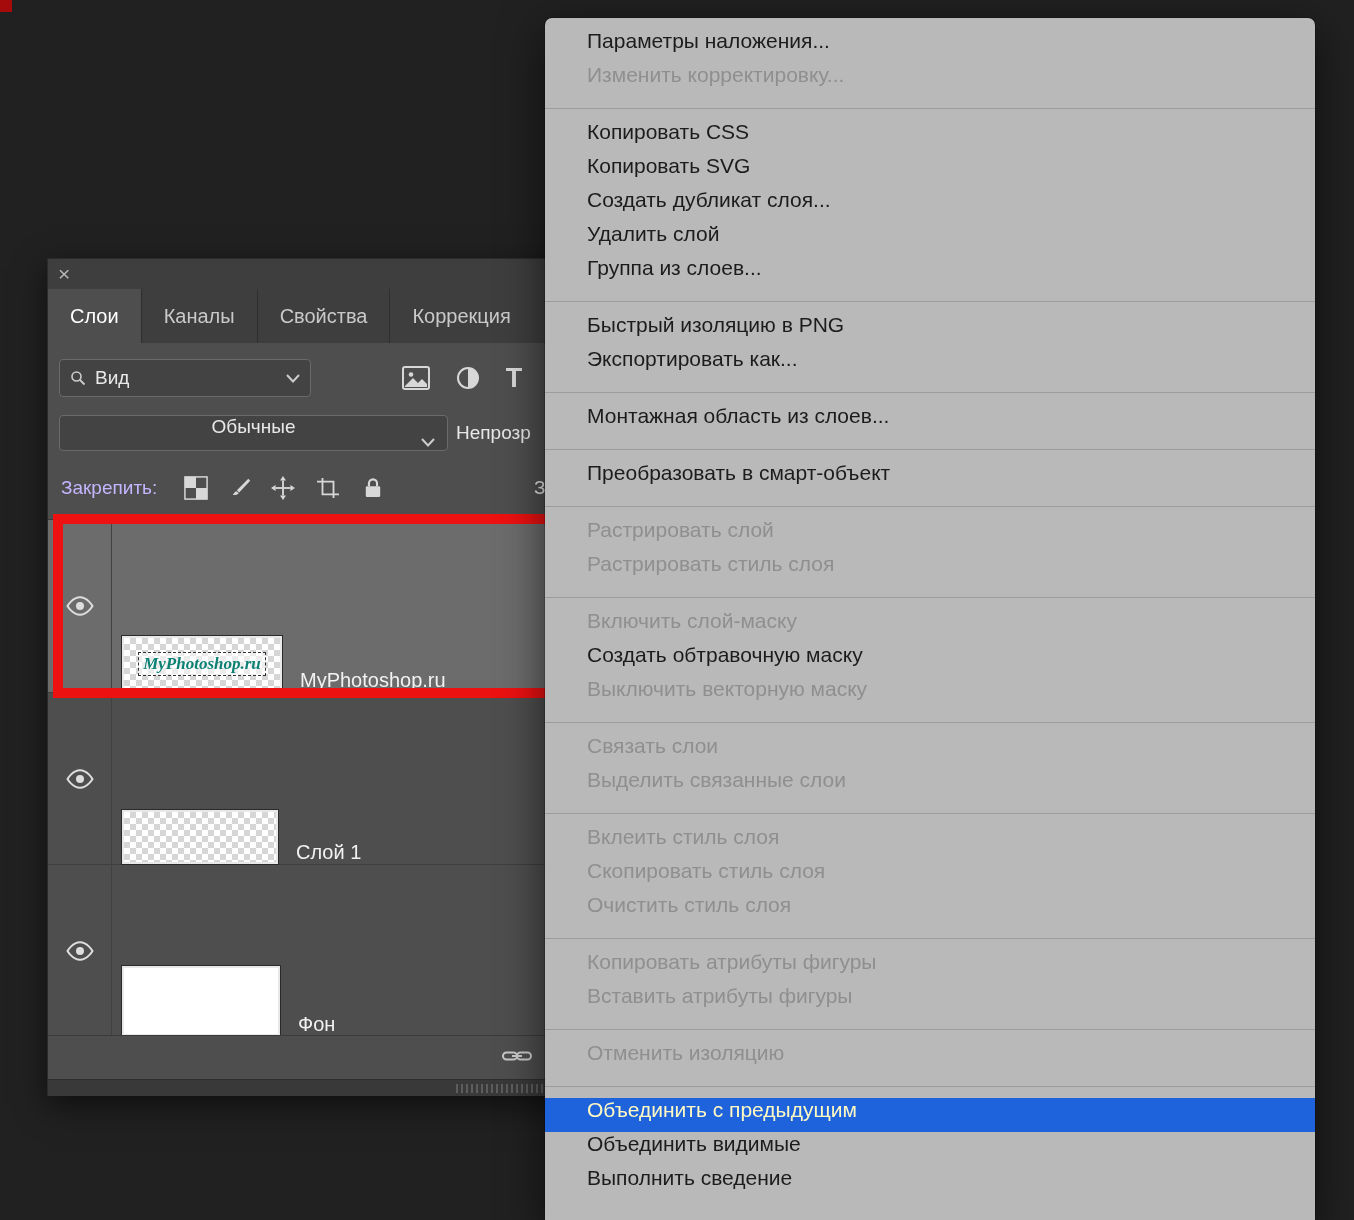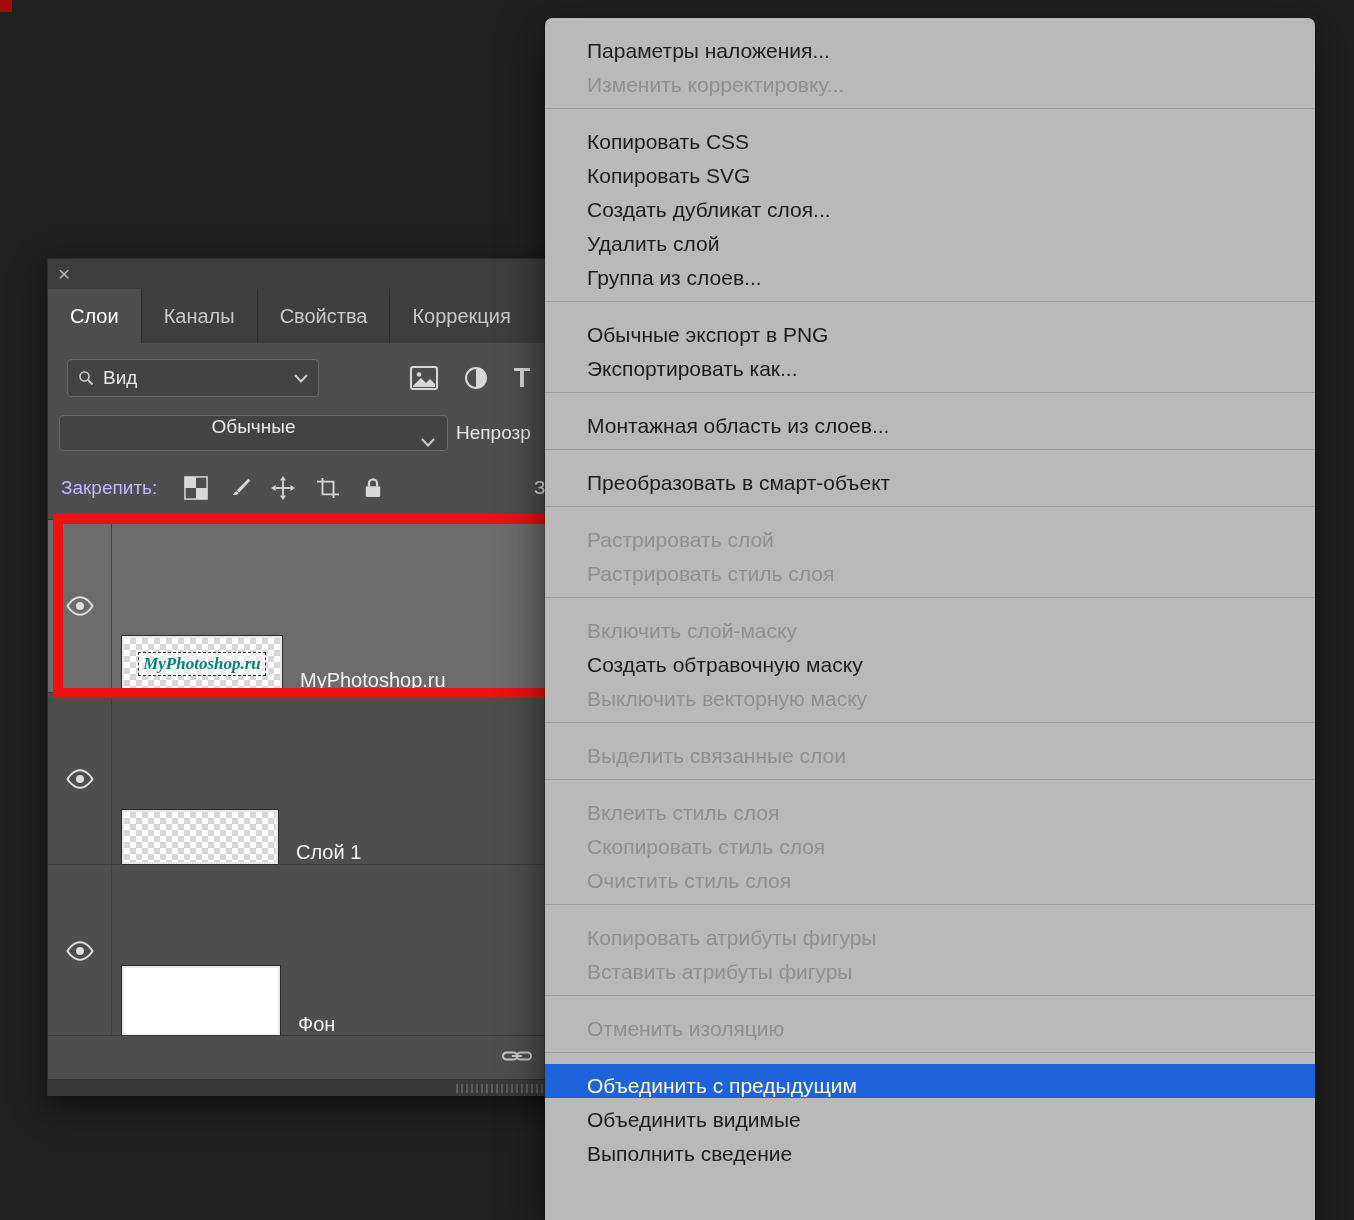--- a/index.html
+++ b/index.html
@@ -29,21 +29,21 @@
     position:absolute;left:10px;top:1px;font-size:21px;color:#b9b9b9;
     line-height:28px;cursor:default;
   }
   .tabs{display:flex;height:54px;background:#3e3e3e;}
   .tab{
     padding:0 22px;line-height:54px;font-size:20px;color:#c9c9c9;white-space:nowrap;
   }
   .tab + .tab{border-left:1px solid rgba(0,0,0,.25);}
   .tab.active{background:var(--panel-bg);color:#ffffff;}
 
-  .filter-row{position:absolute;left:8px;top:100px;width:100%;height:38px;}
+  .filter-row{position:absolute;left:0;top:100px;width:100%;height:38px;}
   .kind-select{
     position:absolute;left:11px;top:0;width:252px;height:38px;
     background:#434343;border:1px solid #6a6a6a;border-radius:4px;
     display:flex;align-items:center;gap:9px;padding:0 10px;
     color:#e8e8e8;font-size:19px;
   }
   .kind-select .chev{margin-left:auto;}
   .icon-btn{position:absolute;top:4px;width:32px;height:30px;display:flex;align-items:center;justify-content:center;}
   .icon-btn.img{left:352px;}
   .icon-btn.half{left:404px;}
@@ -114,21 +114,21 @@
     background:repeating-linear-gradient(90deg,#5d5d5d 0 2px,transparent 2px 5px);
   }
 
   
   .context-menu{
     position:absolute;left:545px;top:18px;width:770px;height:1210px;
     background:var(--menu-bg);border-radius:7px;z-index:10;
     box-shadow:0 12px 45px rgba(0,0,0,.6),0 0 0 1px rgba(0,0,0,.18);
     padding-top:11px;overflow:hidden;
   }
-  .menu-item{height:34px;display:flex;align-items:flex-end;padding-left:42px;}
+  .menu-item{height:34px;display:flex;align-items:flex-start;padding-left:42px;}
   .menu-item-label{font-size:21px;color:#1c1c1c;white-space:nowrap;}
   .menu-item.disabled .menu-item-label{color:#8f8f8f;}
   .menu-item.selected{background:var(--selection-blue);}
   .menu-item.selected .menu-item-label{color:#fef9c3;}
   .menu-sep{height:1px;background:#9d9d9d;margin:11px 0;}
 
   svg{display:block;}
 </style>
 </head>
 <body>
@@ -320,21 +320,21 @@
     <span class="menu-item-label">Создать дубликат слоя...</span>
   </div>
         <div class="menu-item normal">
     <span class="menu-item-label">Удалить слой</span>
   </div>
         <div class="menu-item normal">
     <span class="menu-item-label">Группа из слоев...</span>
   </div>
   <div class="menu-sep"></div>
 <div class="menu-item normal">
-    <span class="menu-item-label">Обычные экспорт в PNG</span>
+    <span class="menu-item-label">Быстрый изоляцию в PNG</span>
   </div>
         <div class="menu-item normal">
     <span class="menu-item-label">Экспортировать как...</span>
   </div>
   <div class="menu-sep"></div>
 <div class="menu-item normal">
     <span class="menu-item-label">Монтажная область из слоев...</span>
   </div>
   <div class="menu-sep"></div>
 <div class="menu-item normal">
@@ -351,20 +351,23 @@
 <div class="menu-item disabled">
     <span class="menu-item-label">Включить слой-маску</span>
   </div>
         <div class="menu-item normal">
     <span class="menu-item-label">Создать обтравочную маску</span>
   </div>
         <div class="menu-item disabled">
     <span class="menu-item-label">Выключить векторную маску</span>
   </div>
   <div class="menu-sep"></div>
+<div class="menu-item disabled">
+    <span class="menu-item-label">Связать слои</span>
+  </div>
         <div class="menu-item disabled">
     <span class="menu-item-label">Выделить связанные слои</span>
   </div>
   <div class="menu-sep"></div>
 <div class="menu-item disabled">
     <span class="menu-item-label">Вклеить стиль слоя</span>
   </div>
         <div class="menu-item disabled">
     <span class="menu-item-label">Скопировать стиль слоя</span>
   </div>

